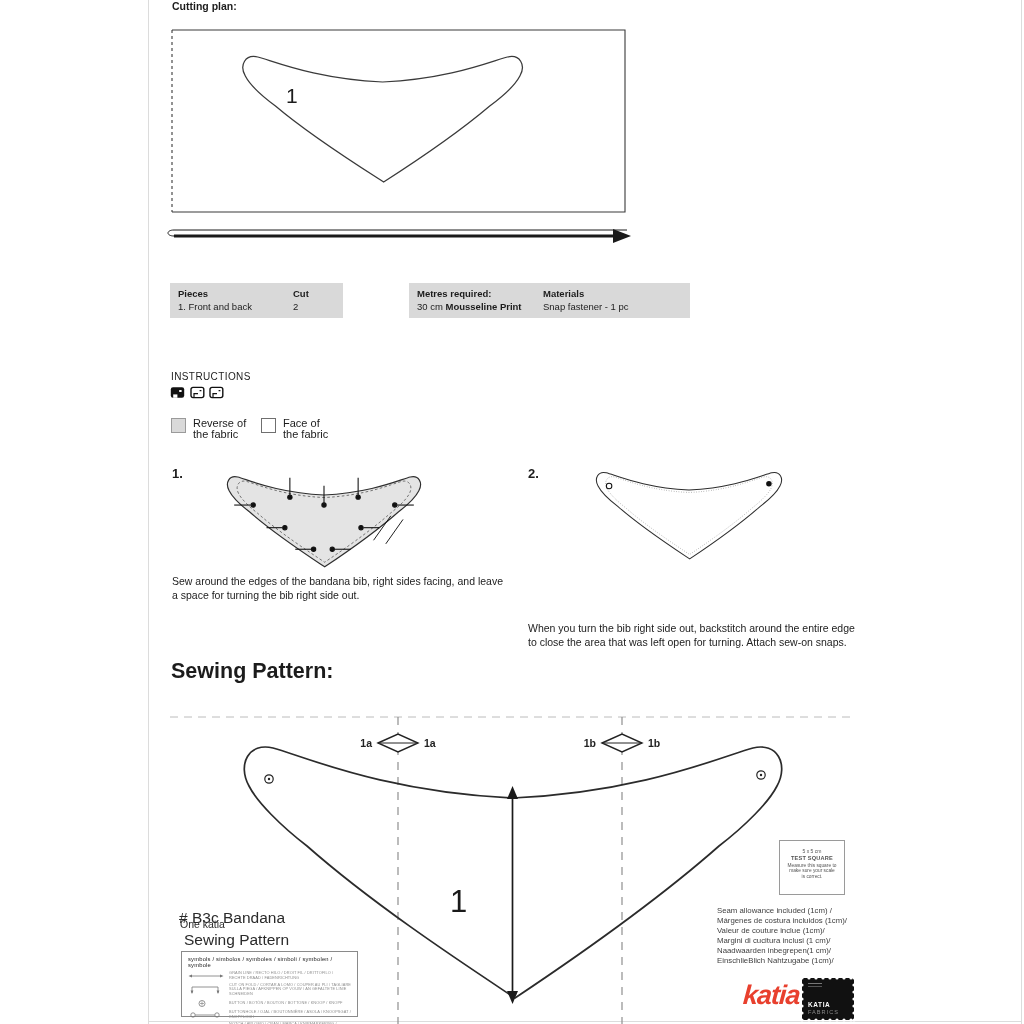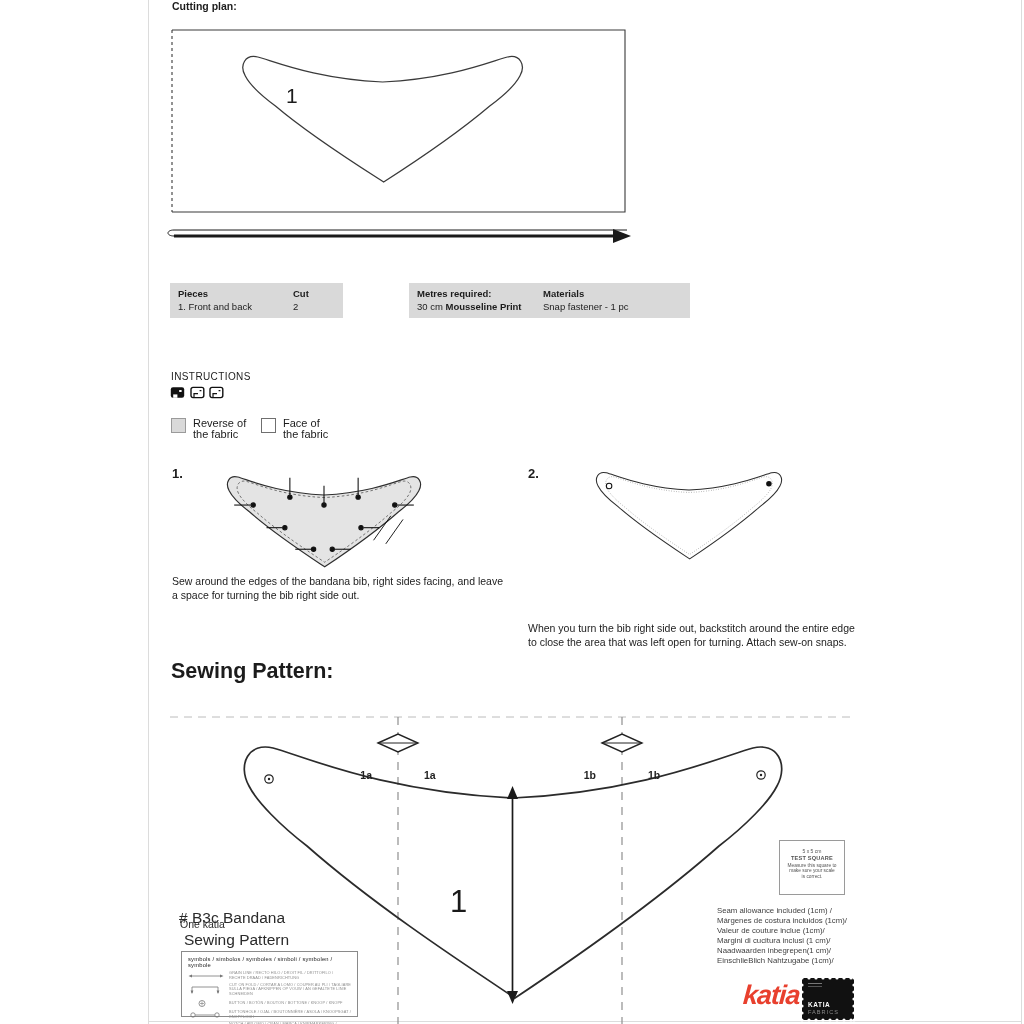--- a/index.html
+++ b/index.html
@@ -16,21 +16,21 @@
   .qtycol{width:42px;text-align:left;}
 
   
   .legend-label{font-size:11px;line-height:10.5px;white-space:pre-line;}
   .swatch{position:absolute;width:15px;height:15px;box-sizing:border-box;}
 
   .steptext{font-size:10.5px;line-height:13.8px;color:#222;}
   .stepnum{font-size:13px;font-weight:bold;}
 
   
-  .notch-label{font-size:10.5px;font-weight:bold;color:#222;margin-top:32px;}
+  .notch-label{font-size:10.5px;font-weight:bold;color:#222;}
   .pname{font-size:15.5px;color:#2a2a2a;margin-top:36px;}
   .psize{font-size:10.5px;color:#2a2a2a;}
   .piece1{font-size:31px;color:#1a1a1a;}
 
   .testsq{position:absolute;border:1px solid #9a9a9a;background:#fff;box-sizing:border-box;
           text-align:center;color:#555;padding-top:7px;}
   .testsq .t1{font-size:5px;line-height:6.5px;}
   .testsq .t2{font-size:5.6px;line-height:7px;font-weight:bold;letter-spacing:.2px;}
   .testsq .t3{font-size:4.8px;line-height:5.8px;padding:1px 7px 0 7px;}
 

